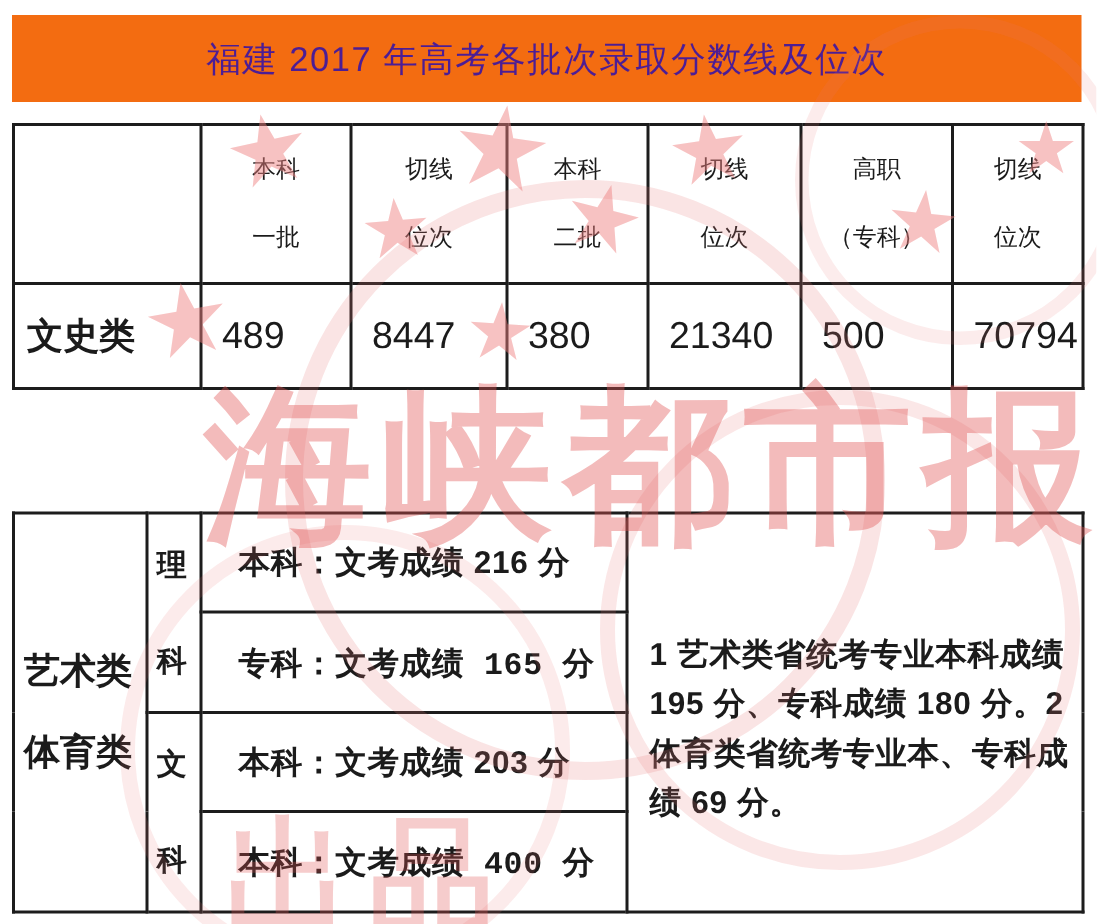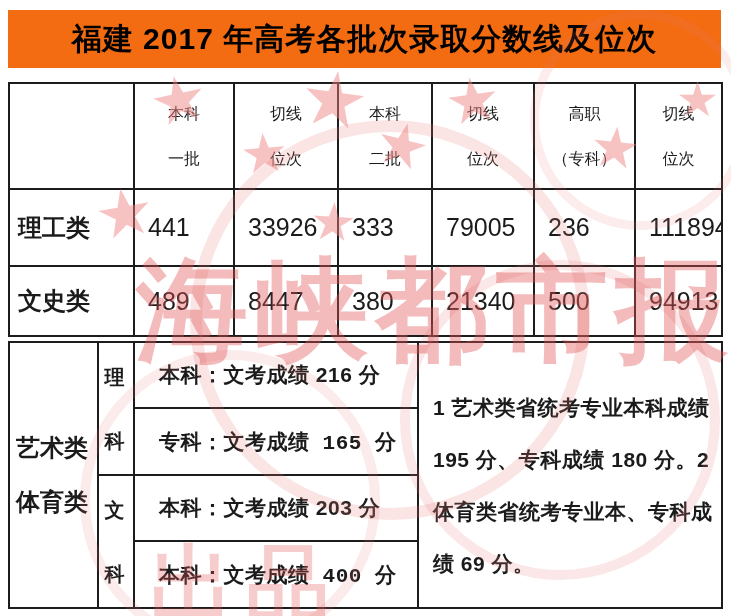--- a/index.html
+++ b/index.html
@@ -16,23 +16,23 @@
   .title-bar {
     position: absolute;
     left: 8px; top: 10px;
     width: 713px; height: 58px;
     background: #F36C11;
     display: flex;
     align-items: center;
     justify-content: center;
   }
   .title-bar span {
-    font-size: 30px;
-    font-weight: bold;
-    color: #000000;
+    font-size: 23px;
+    font-weight: normal;
+    color: #4c1d95;
     letter-spacing: 1px;
     white-space: nowrap;
   }
   table.grid {
     position: absolute;
     left: 8px;
     width: 713px;
     border-collapse: collapse;
     table-layout: fixed;
   }
@@ -88,21 +88,21 @@
     font-size: 21px;
     font-weight: bold;
     padding-left: 24px;
     text-align: left;
     letter-spacing: 0.5px;
   }
   td.notecell {
     vertical-align: top;
     font-size: 21px;
     font-weight: bold;
-    line-height: 52px;
+    line-height: 33px;
     padding: 21px 8px 0 14px;
     letter-spacing: 0.5px;
   }
   
   .watermark {
     position: absolute;
     left: 0; top: 0; width: 731px; height: 616px;
     pointer-events: none;
     z-index: 5;
   }
@@ -187,37 +187,28 @@
       </td>
       <td class="colhead">
         <div>高职</div>
         <div>（专科）</div>
       </td>
       <td class="colhead">
         <div>切线</div>
         <div>位次</div>
       </td>
     </tr>
-    <tr class="h-r1">
-      <td class="rowlabel">理工类</td>
-      <td class="num">441</td>
-      <td class="num">33926</td>
-      <td class="num">333</td>
-      <td class="num">79005</td>
-      <td class="num">236</td>
-      <td class="num">111894</td>
-    </tr>
     <tr class="h-r2">
       <td class="rowlabel">文史类</td>
       <td class="num">489</td>
       <td class="num">8447</td>
       <td class="num">380</td>
       <td class="num">21340</td>
       <td class="num">500</td>
-      <td class="num">94913</td>
+      <td class="num">70794</td>
     </tr>
   </tbody>
     </table>
 
   <table class="grid bottom-table">
     <colgroup>
       <col style="width:89px">
         <col style="width:36px">
         <col style="width:284px">
         <col style="width:304px">

